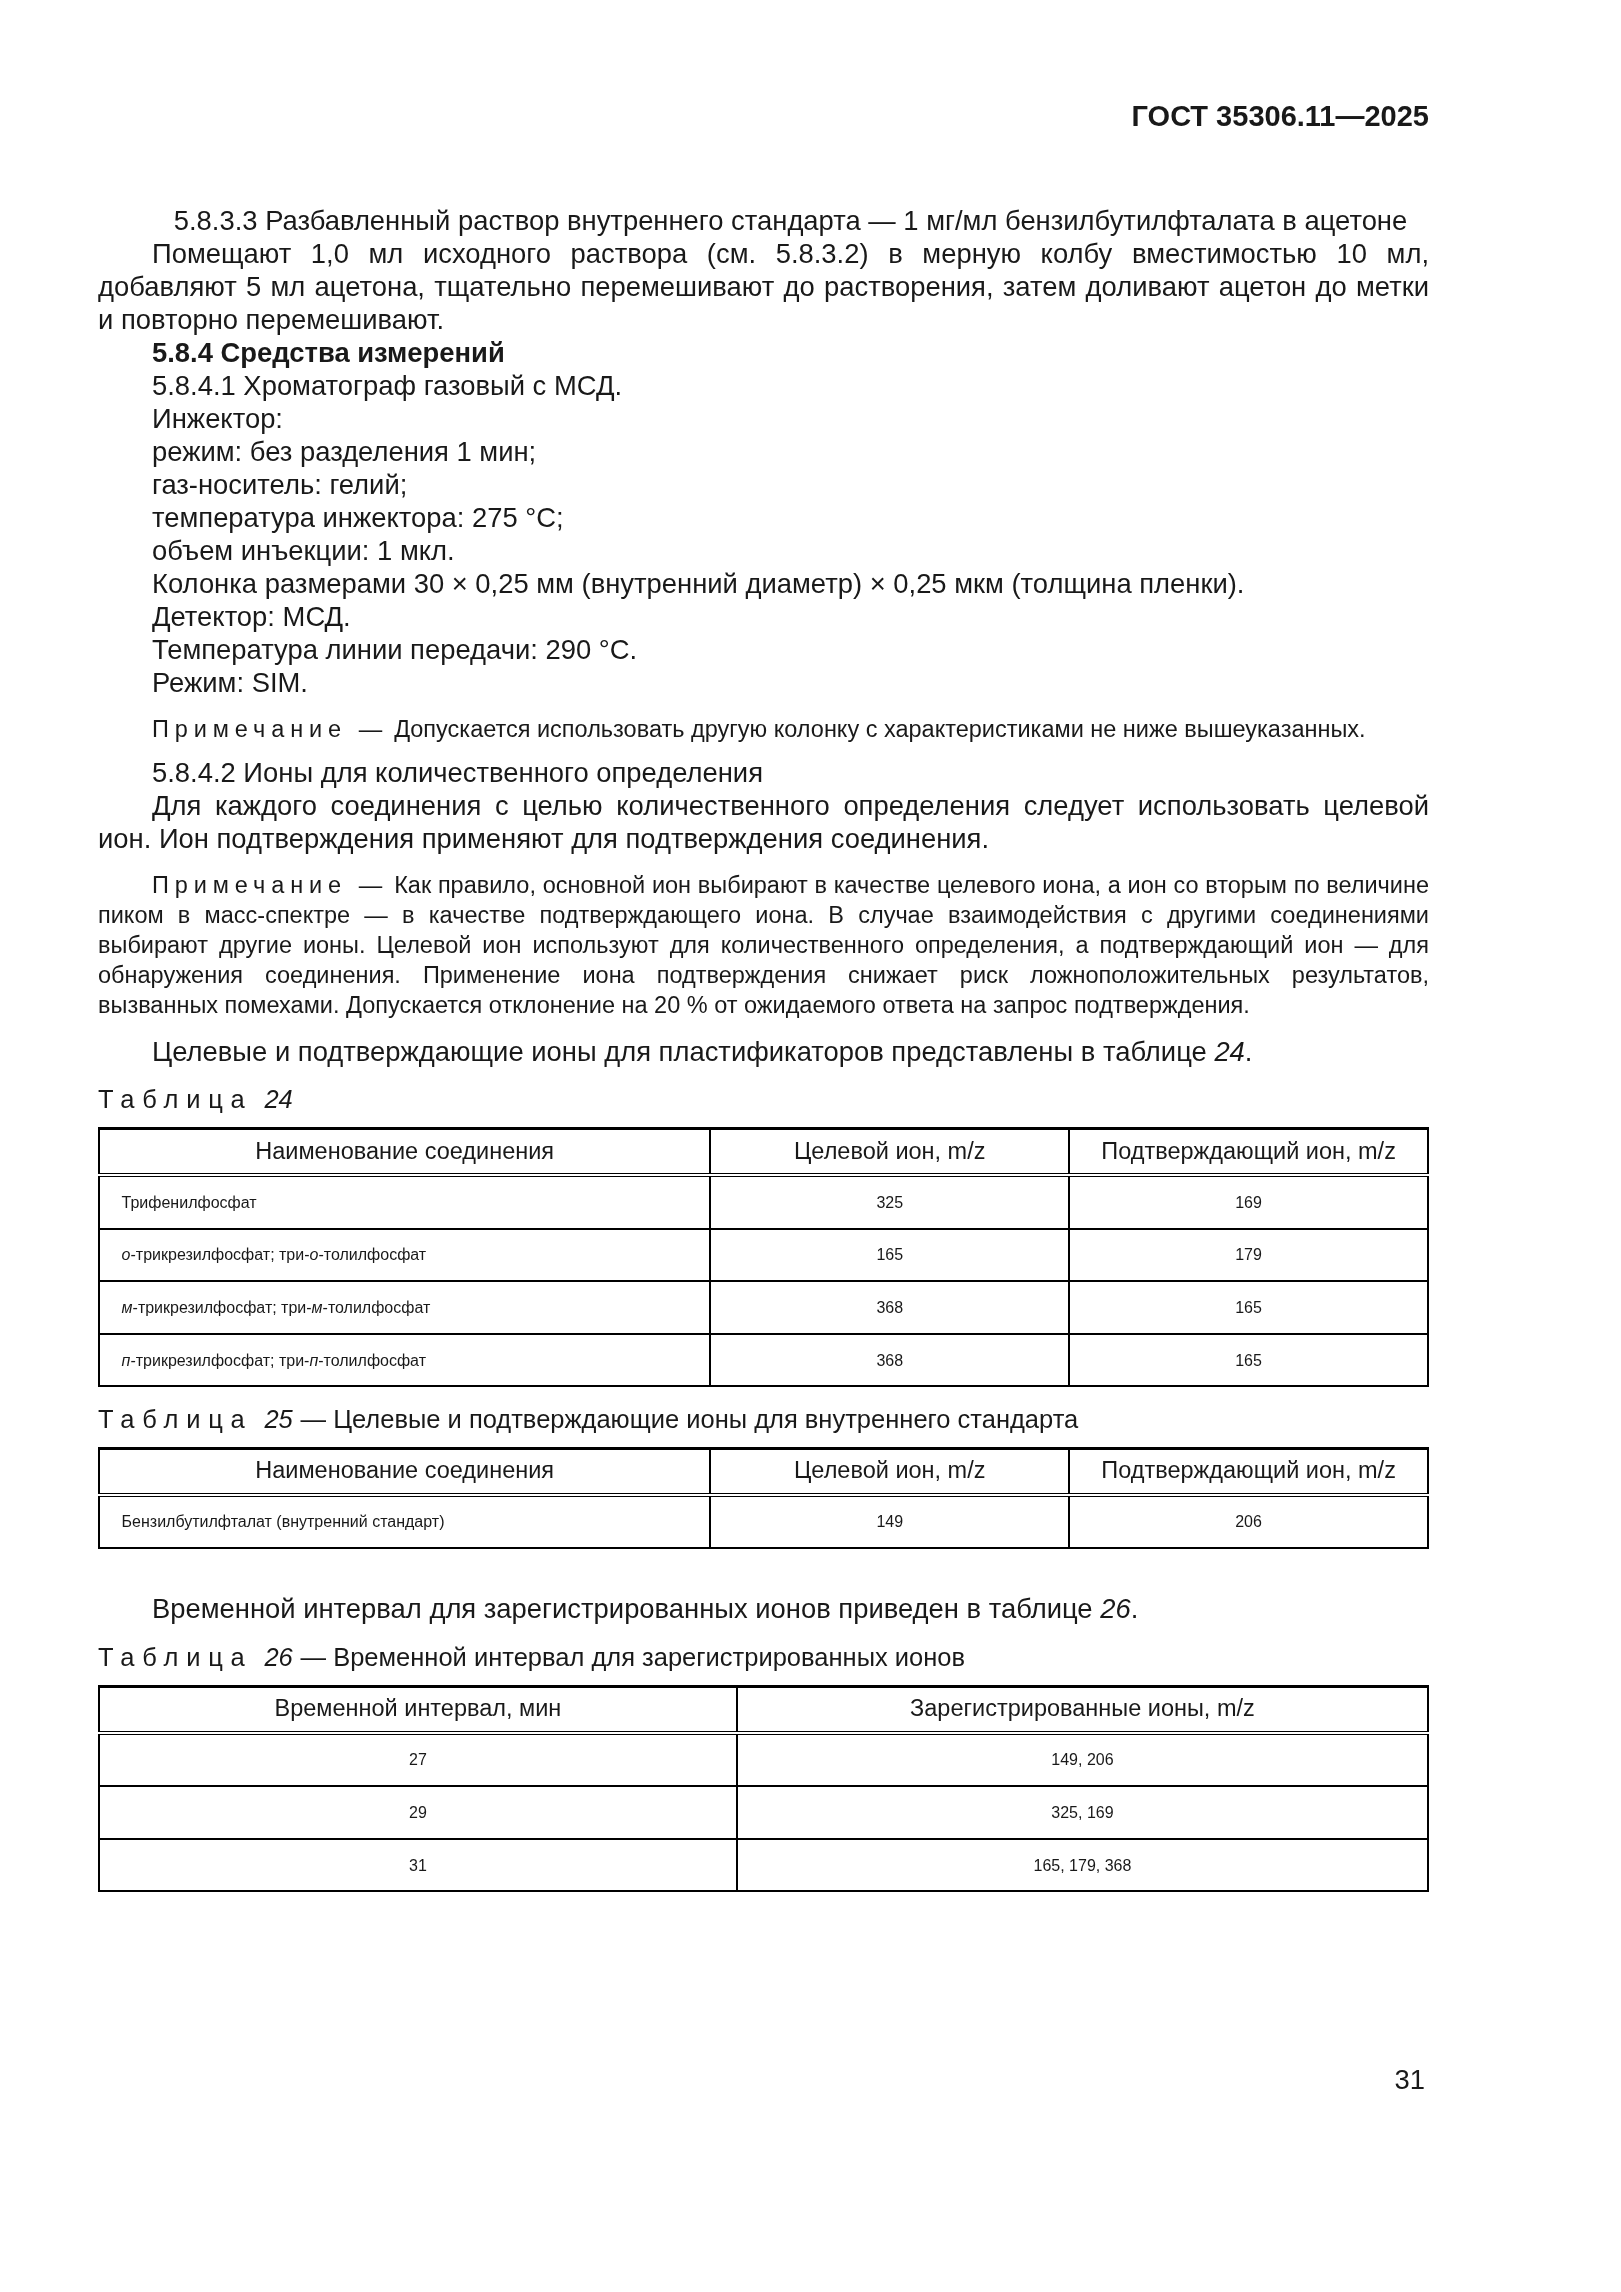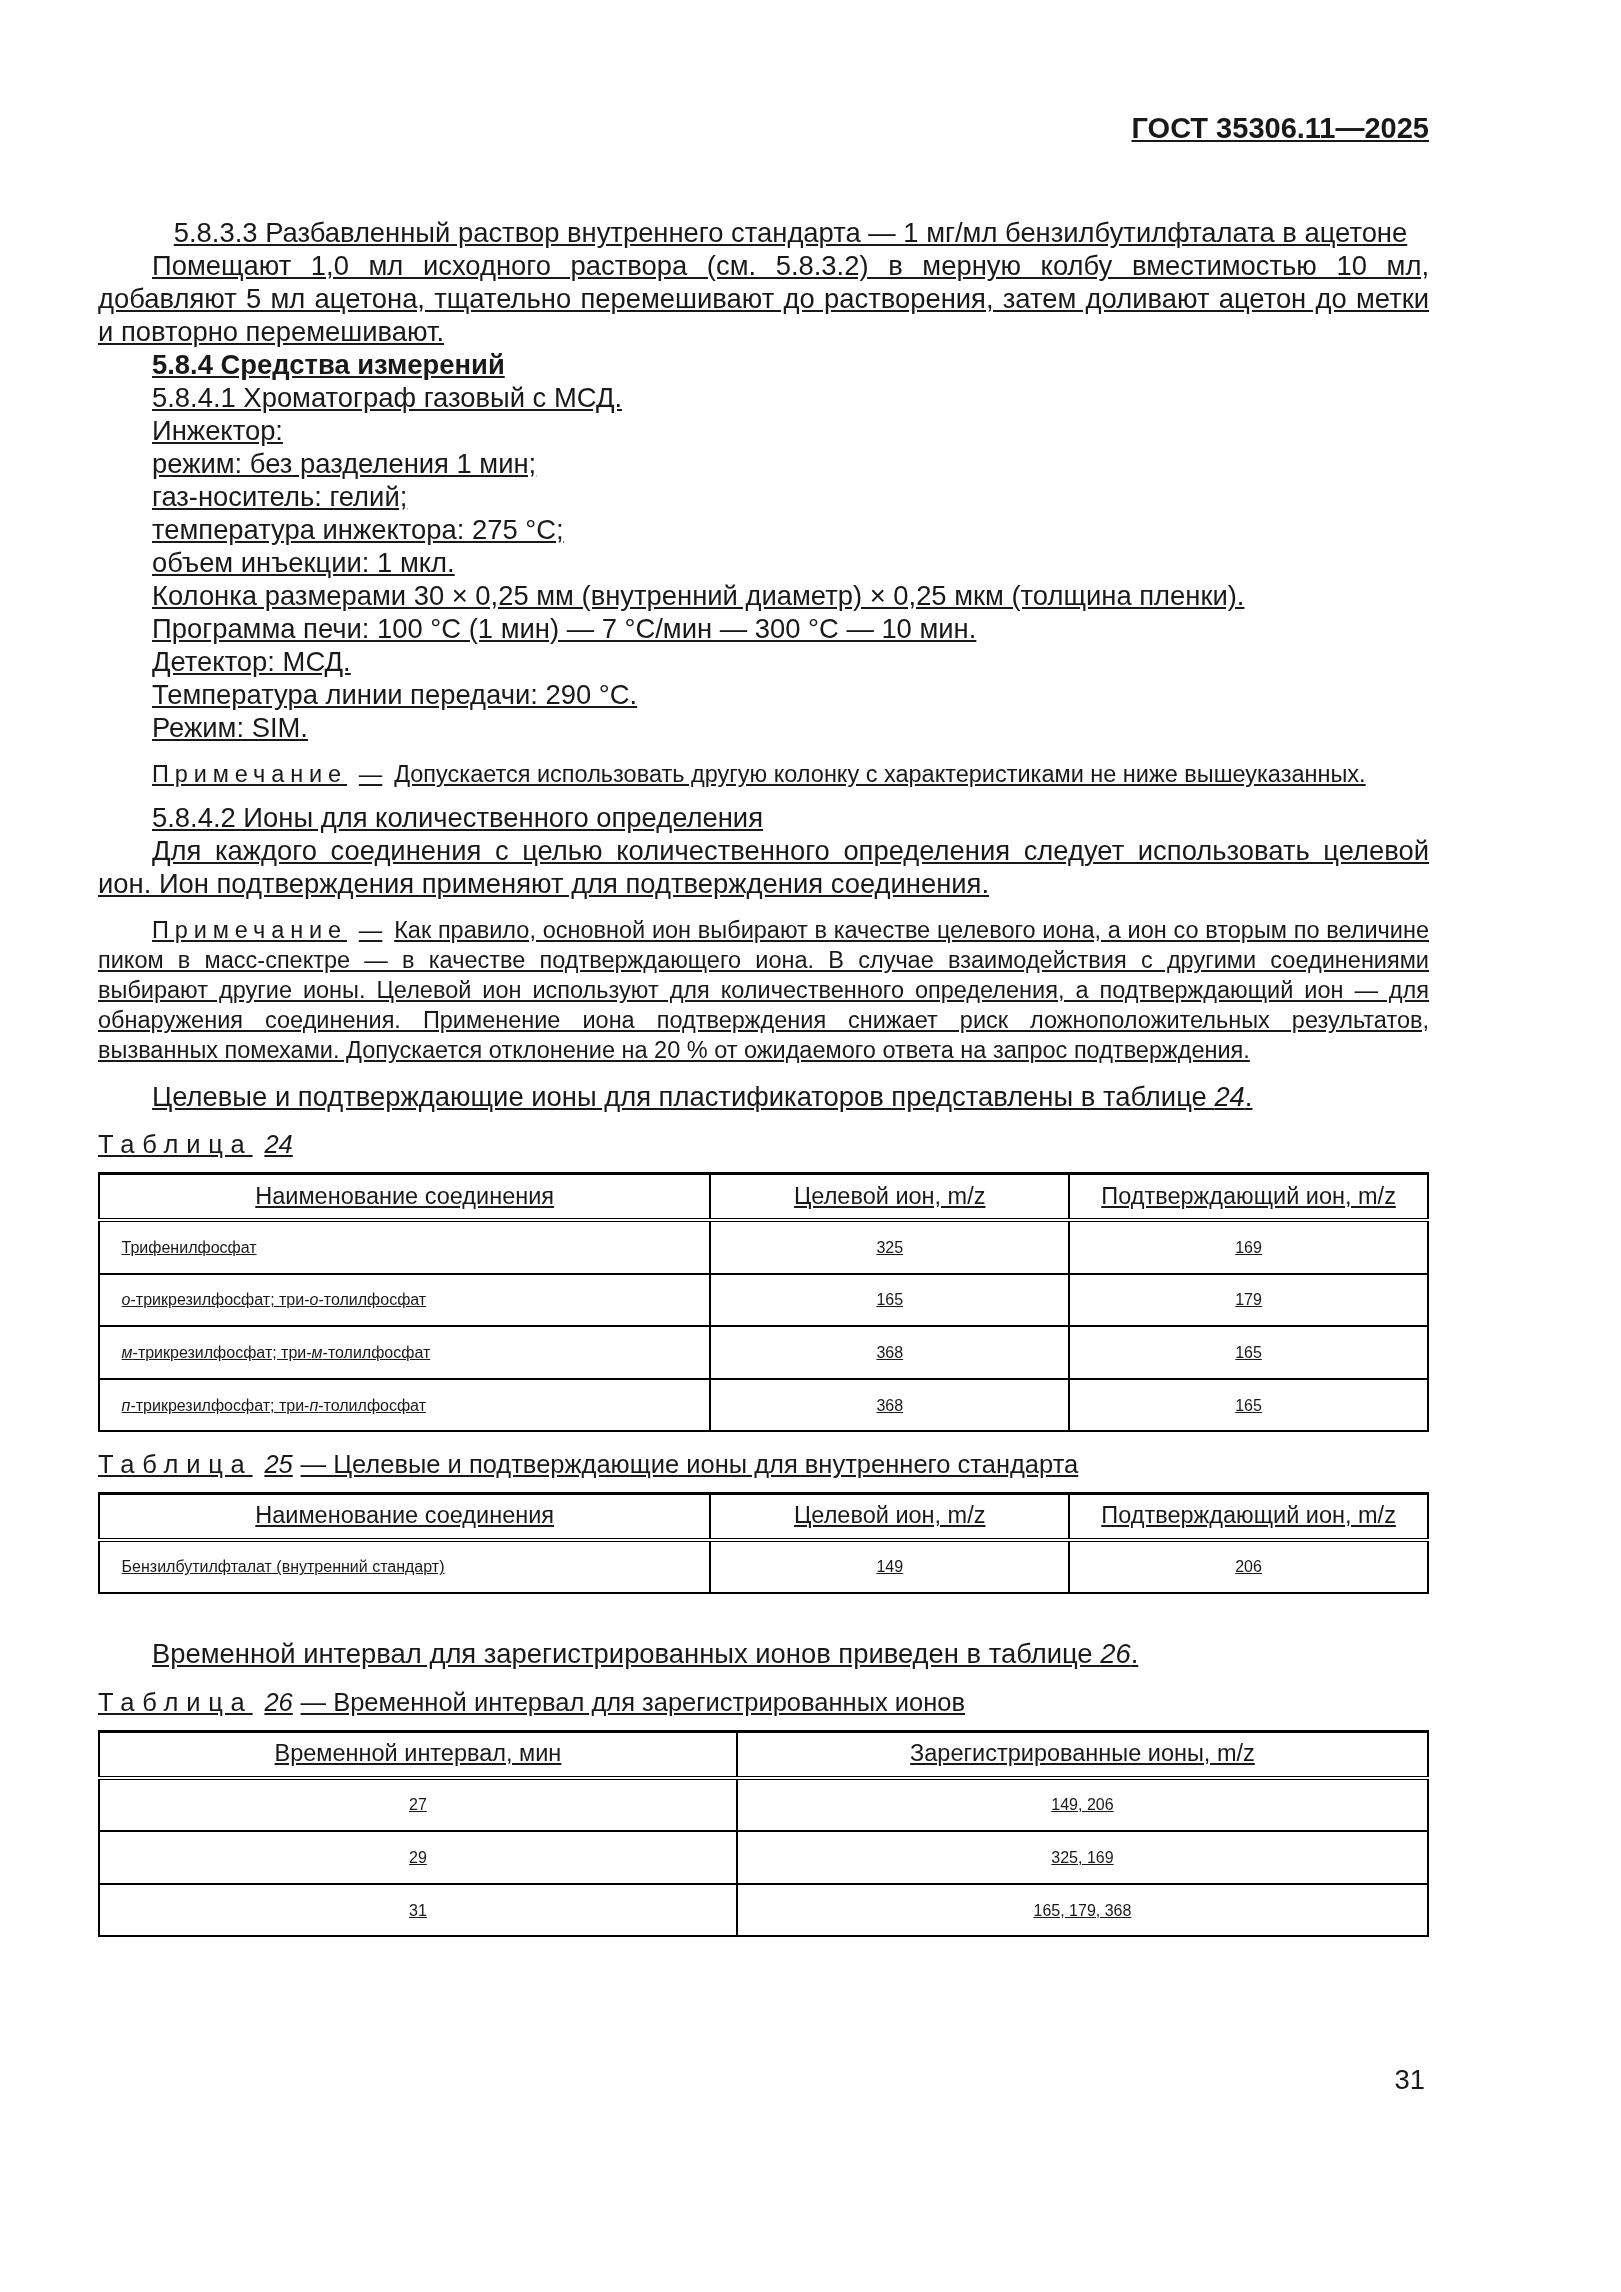--- a/index.html
+++ b/index.html
@@ -4,21 +4,21 @@
 <style>
   html,body { margin:0; padding:0; }
   body {
     width:1621px; height:2293px;
     background:#ffffff;
     color:#191919;
     font-family:"Liberation Sans", sans-serif;
     position:relative;
     overflow:hidden;
   }
-  .page { padding:16px 192px 0 98px;text-decoration:underline; }
+  .page { padding:4px 192px 0 98px; }
 
   .doc-header {
     padding-top:96px;
     text-align:right;
     font-weight:bold;
     font-size:29px;
     line-height:33px;
   }
 
   p { margin:0; font-size:27.4px; line-height:33px; }
@@ -95,21 +95,20 @@
 
   <p class="indent bold">5.8.4 Средства измерений</p>
 
   <p class="indent">5.8.4.1 Хроматограф газовый с МСД.</p>
   <p class="indent">Инжектор:</p>
   <p class="indent">режим: без разделения 1 мин;</p>
   <p class="indent">газ-носитель: гелий;</p>
   <p class="indent">температура инжектора: 275 °С;</p>
   <p class="indent">объем инъекции: 1 мкл.</p>
   <p class="indent">Колонка размерами 30 × 0,25 мм (внутренний диаметр) × 0,25 мкм (толщина пленки).</p>
-  <p class="indent">Программа печи: 100 °С (1 мин) — 7 °С/мин — 300 °С — 10 мин.</p>
   <p class="indent">Детектор: МСД.</p>
   <p class="indent">Температура линии передачи: 290 °С.</p>
   <p class="indent">Режим: SIM.</p>
 
   <p class="note"><span class="note-label">Примечание</span><span class="note-dash">—</span><span>Допускается использовать другую колонку с характеристиками не ниже вышеуказанных.</span></p>
 
   <p class="indent">5.8.4.2 Ионы для количественного определения</p>
   <p class="indent just">Для каждого соединения с целью количественного определения следует использовать целевой ион. Ион подтверждения применяют для подтверждения соединения.</p>
 
   <p class="note"><span class="note-label">Примечание</span><span class="note-dash">—</span><span>Как правило, основной ион выбирают в качестве целевого иона, а ион со вторым по величине пиком в масс-спектре — в качестве подтверждающего иона. В случае взаимодействия с другими соединениями выбирают другие ионы. Целевой ион используют для количественного определения, а подтверждающий ион — для обнаружения соединения. Применение иона подтверждения снижает риск ложноположительных результатов, вызванных помехами. Допускается отклонение на 20 % от ожидаемого ответа на запрос подтверждения.</span></p>

